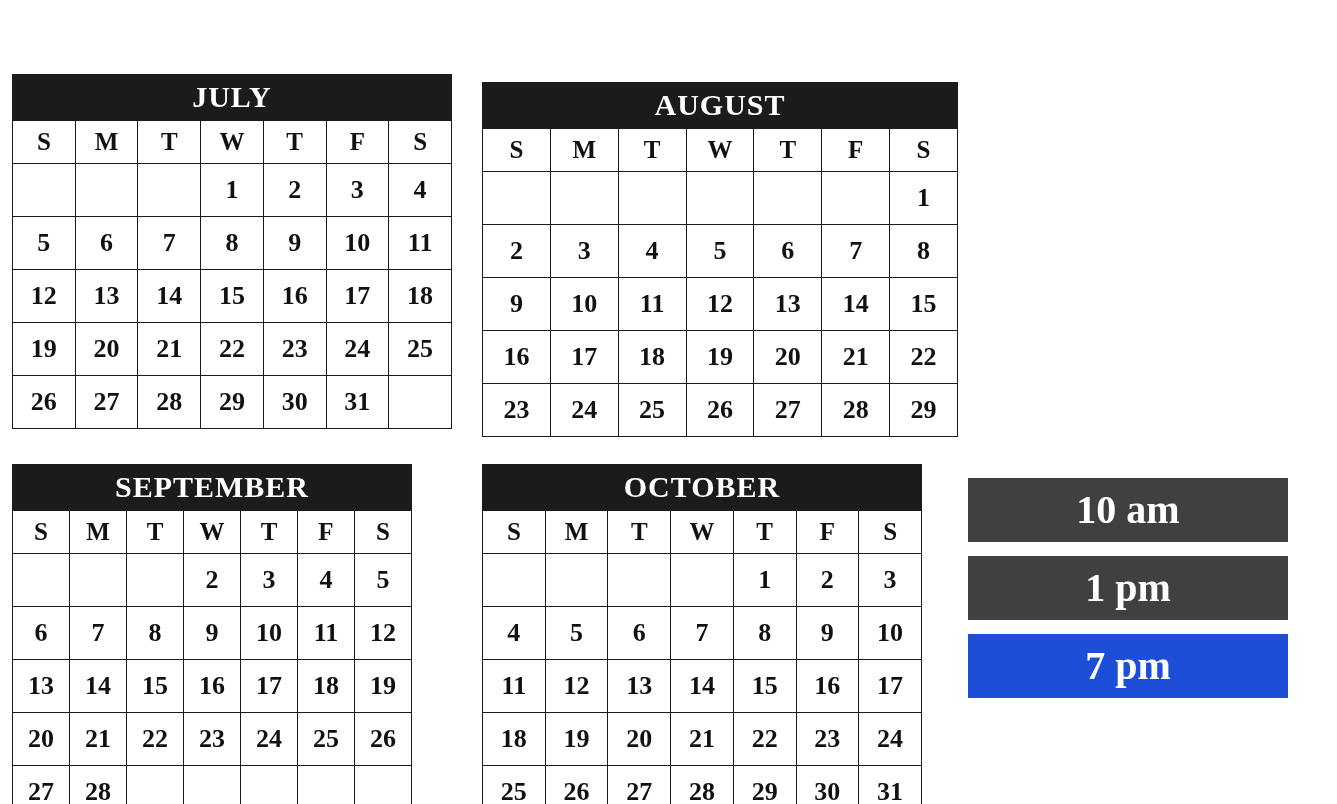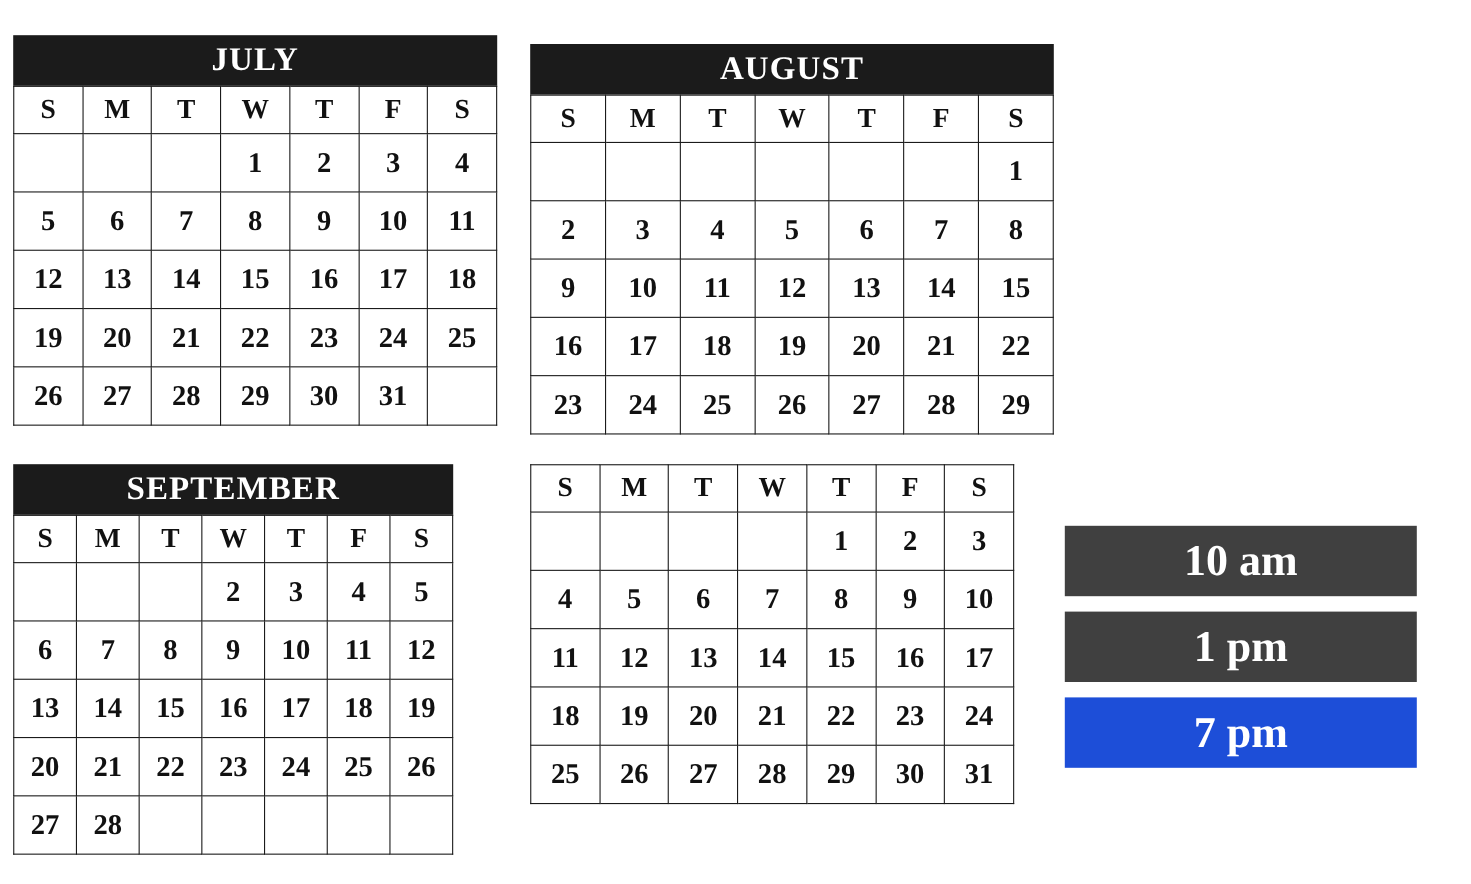--- a/index.html
+++ b/index.html
@@ -17,20 +17,21 @@
 
   .page {
     position: absolute;
     inset: 0;
   }
 
   
   .cal {
     position: absolute;
     box-sizing: border-box;
+    margin-top: 42px;
   }
   .cal-title {
     background: #1b1b1b;
     color: #ffffff;
     text-align: center;
     font-weight: bold;
     letter-spacing: 1px;
     font-size: 30px;
     line-height: 46px;
     height: 46px;
@@ -285,20 +286,21 @@
             <td class="empty"></td>
             <td class="empty"></td>
             <td class="empty"></td>
             <td class="empty"></td>
           </tr>
         </tbody>
       </table>
     </div>
 
   <div class="cal" id="cal-3" style="left:482px; top:422px; width:440px;">
+      <div class="cal-title">OCTOBER</div>
       <table class="cal-grid">
         <thead>
           <tr>
             <th>S</th>
             <th>M</th>
             <th>T</th>
             <th>W</th>
             <th>T</th>
             <th>F</th>
             <th>S</th>

